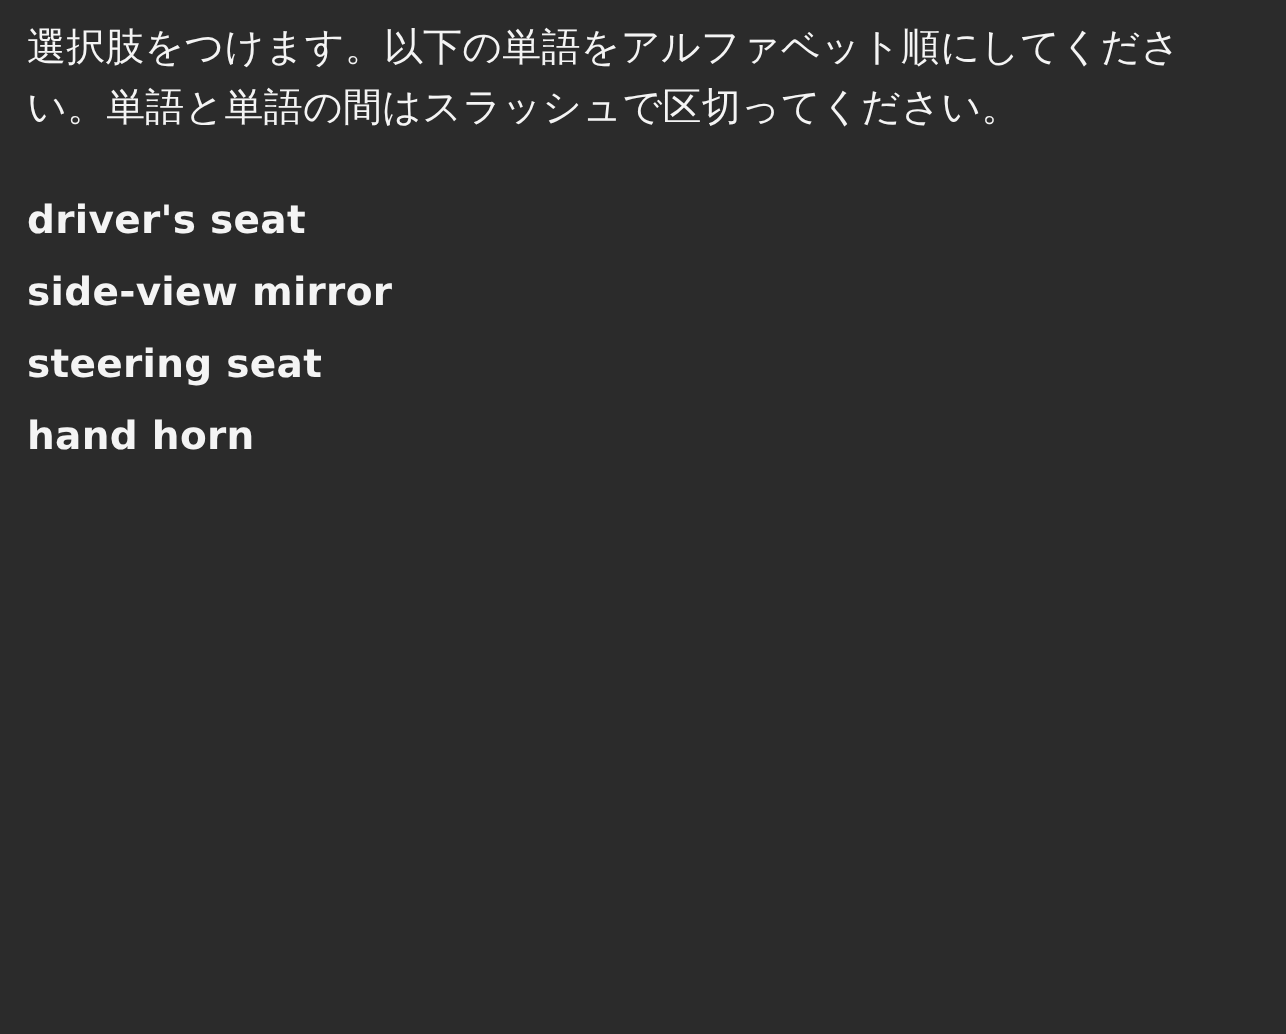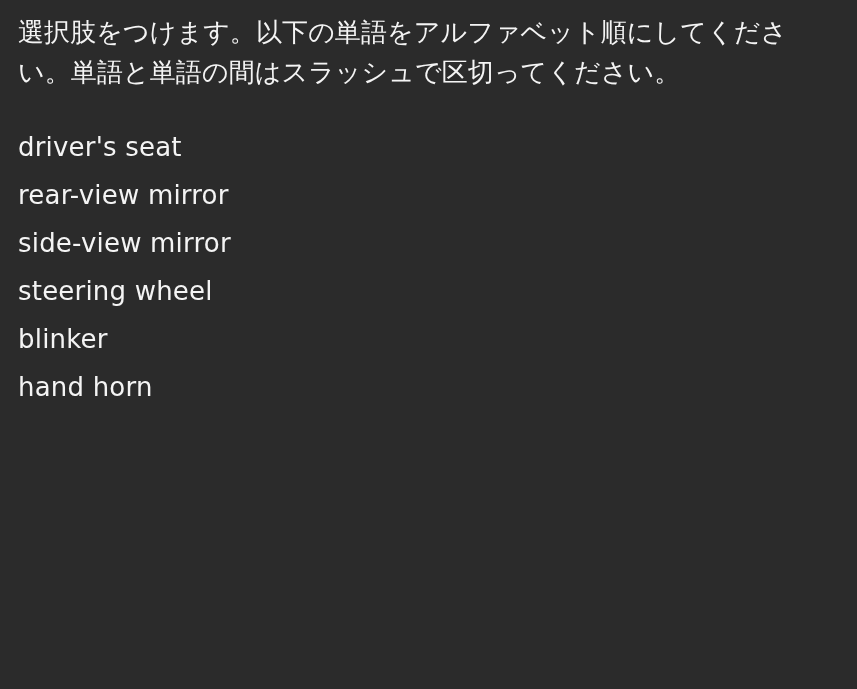--- a/index.html
+++ b/index.html
@@ -36,29 +36,28 @@
     margin: 0;
     padding: 0;
     list-style: none;
   }
   .word-list li {
     font-size: 26px;
     line-height: 48px;
     color: #f4f4f4;
     letter-spacing: 0.2px;
     white-space: nowrap;
+    font-weight: bold;
   }
 </style>
 </head>
 <body>
 
 <div class="page">
   <div class="prompt">選択肢をつけます。以下の単語をアルファベット順にしてください。単語と単語の間はスラッシュで区切ってください。</div>
   <div class="spacer"></div>
   <ul class="word-list">
     <li>driver's seat</li>
-    <li>rear-view mirror</li>
     <li>side-view mirror</li>
-    <li>steering wheel</li>
-    <li>blinker</li>
+    <li>steering seat</li>
     <li>hand horn</li>
   </ul>
 </div>
 
 </body></html>

